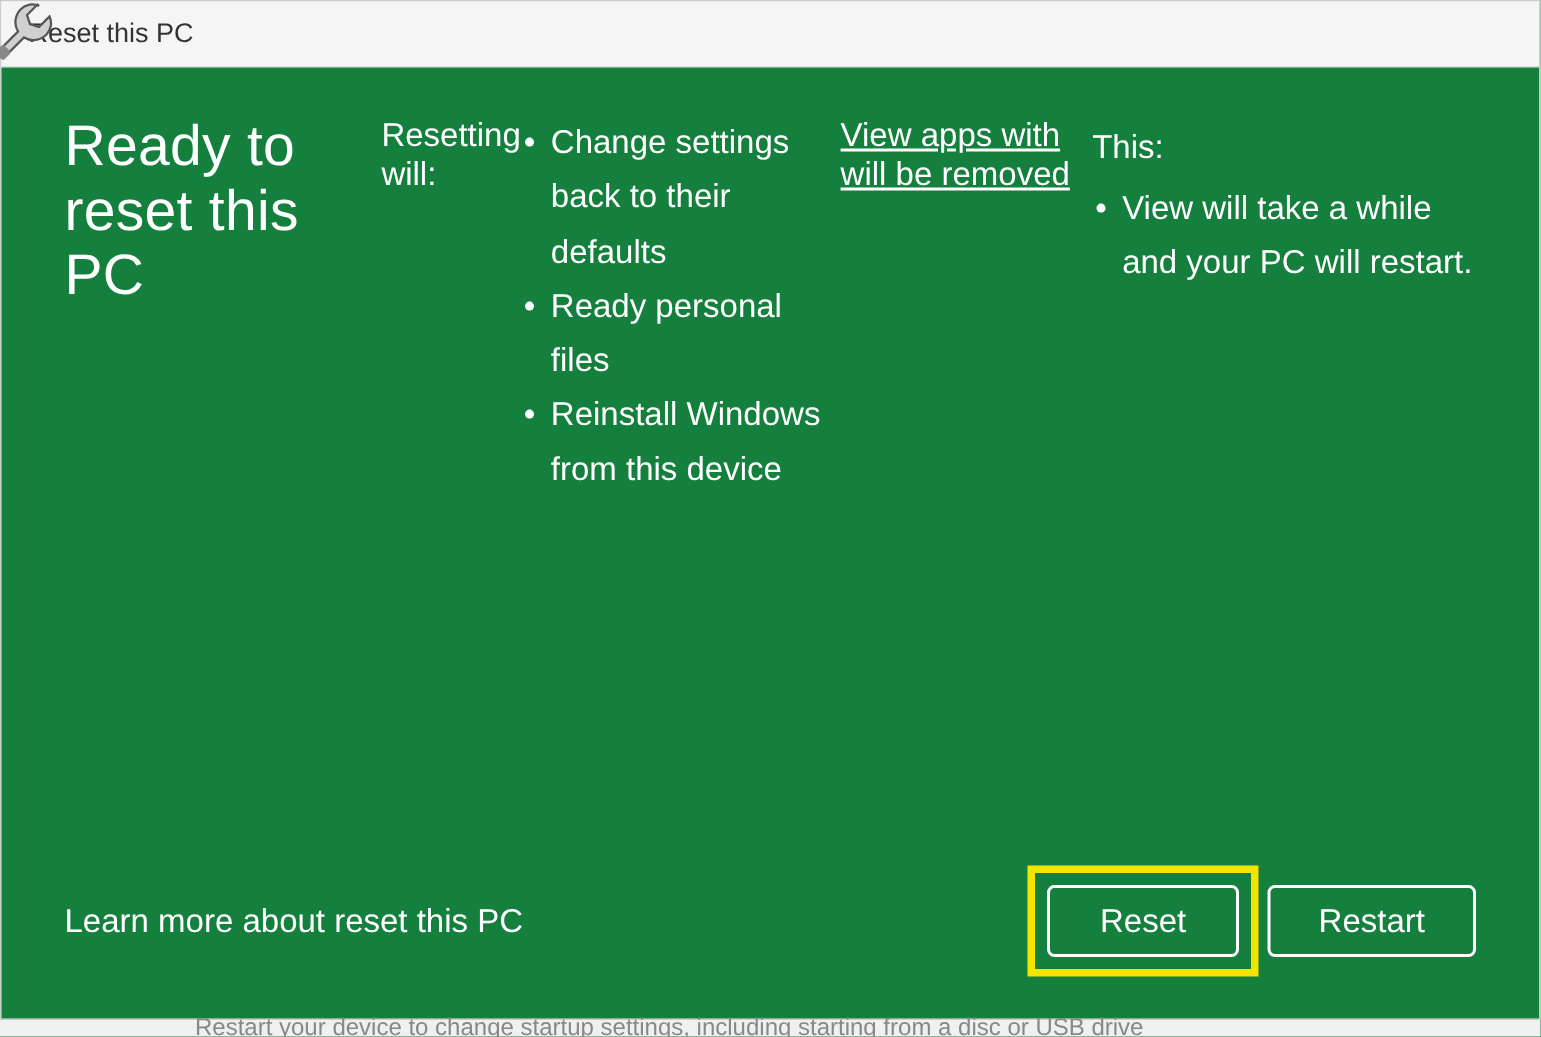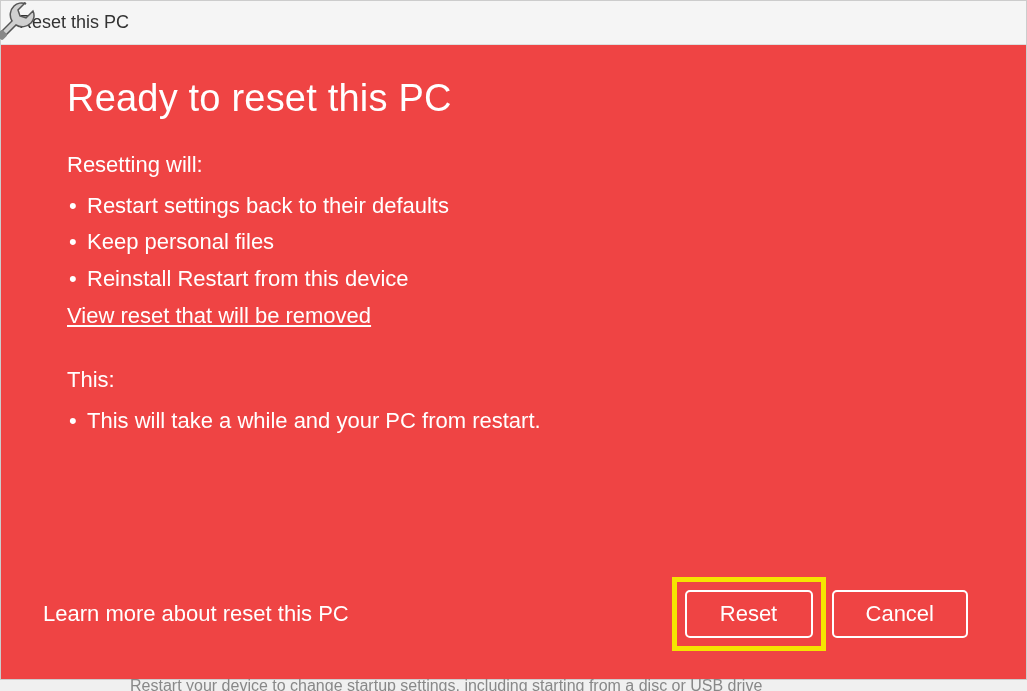--- a/index.html
+++ b/index.html
@@ -29,25 +29,24 @@
       border-bottom: 1px solid #ddd;
       display: flex;
       align-items: center;
       padding-left: 18px;
       font-size: 18px;
       color: #333;
       font-weight: 400;
     }
     .content {
       flex: 1;
-      background: #ef4444;
+      background: #15803d;
       color: white;
-      padding: 32px 42px 28px 66px;
+      padding: 32px 42px 28px 42px;
       display: flex;
-      flex-direction: column;
       position: relative;
     }
     .heading {
       font-size: 38px;
       font-weight: 400;
       margin-bottom: 32px;
       letter-spacing: 0.2px;
     }
     .section-label {
       font-size: 22px;
@@ -76,21 +75,21 @@
       display: inline-block;
       margin-bottom: 30px;
     }
     .note-section {
       margin-top: 8px;
     }
     .footer {
       position: absolute;
       bottom: 28px;
       left: 42px;
-      right: 58px;
+      right: 42px;
       display: flex;
       align-items: center;
       justify-content: space-between;
     }
     .learn-more {
       font-size: 22px;
     }
     .buttons {
       display: flex;
       gap: 6px;
@@ -142,38 +141,38 @@
 
 <div class="window">
   <div class="titlebar">
     <span>Reset this PC</span>
   </div>
   <div class="content">
     <h1 class="heading">Ready to reset this PC</h1>
 
     <div class="section-label">Resetting will:</div>
     <ul class="bullets">
-      <li>Restart settings back to their defaults</li>
-      <li>Keep personal files</li>
-      <li>Reinstall Restart from this device</li>
+      <li>Change settings back to their defaults</li>
+      <li>Ready personal files</li>
+      <li>Reinstall Windows from this device</li>
     </ul>
-    <a class="link">View reset that will be removed</a>
+    <a class="link">View apps with will be removed</a>
 
     <div class="note-section">
       <div class="section-label">This:</div>
       <ul class="bullets">
-        <li>This will take a while and your PC from restart.</li>
+        <li>View will take a while and your PC will restart.</li>
       </ul>
     </div>
 
     <div class="footer">
       <div class="learn-more">Learn more about reset this PC</div>
       <div class="buttons">
         <div class="highlight-box">
           <button class="btn">Reset</button>
         </div>
-        <button class="btn">Cancel</button>
+        <button class="btn">Restart</button>
       </div>
     </div>
   </div>
 </div>
 
 <div class="bg-text">Restart your device to change startup settings, including starting from a disc or USB drive</div>
 
 </body></html>

